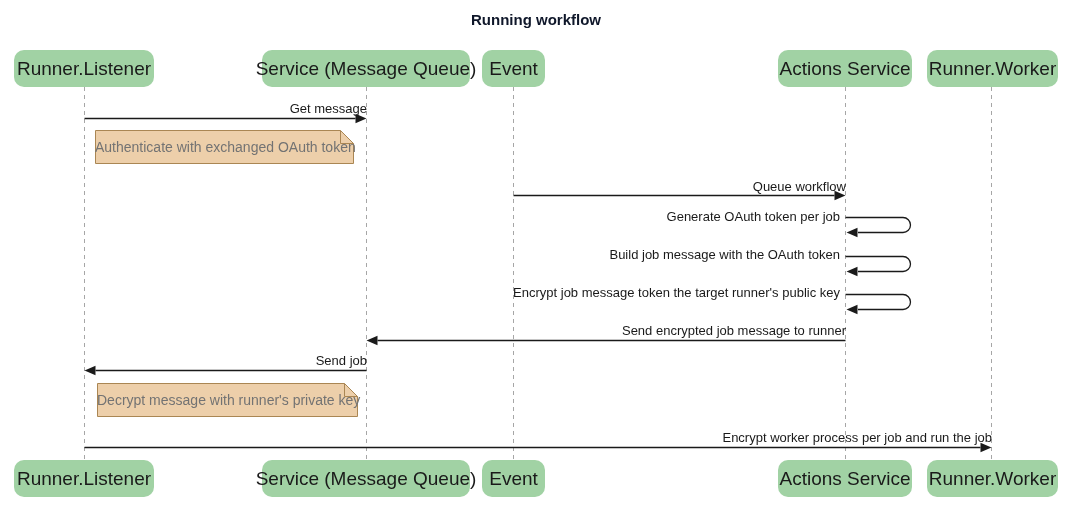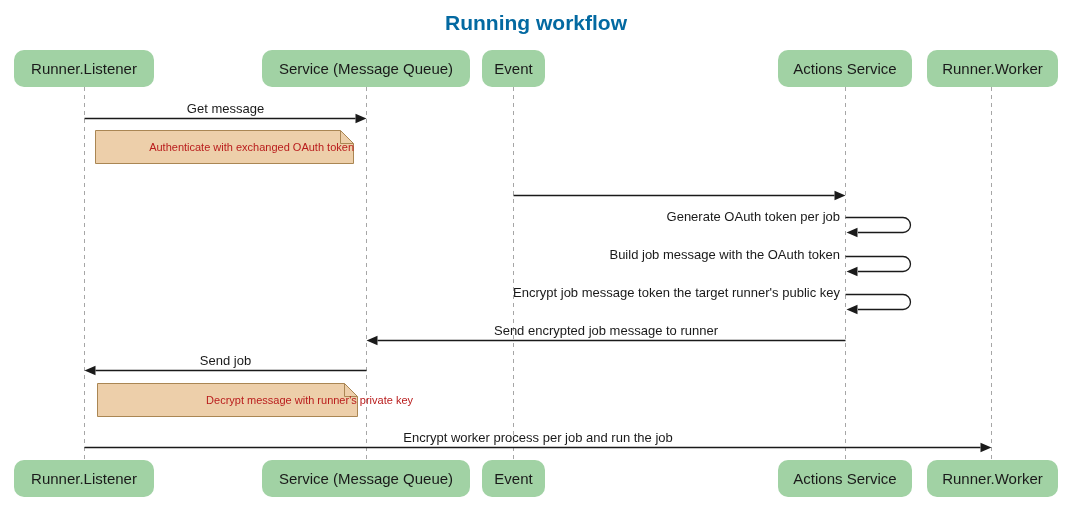--- a/index.html
+++ b/index.html
@@ -18,51 +18,51 @@
     width: 1072px;
     height: 523px;
     background: var(--background);
     overflow: hidden;
   }
   .layer { position: absolute; left: 0; top: 0; }
   .title {
     position: absolute;
     left: 0; top: 11px; width: 1072px;
     text-align: center;
-    font-size: 21px;
+    font-size: 15px;
     font-weight: bold;
-    color: #0369a1;
+    color: #0f172a;
   }
   .pbox {
     position: absolute;
     height: 37px;
     background: var(--participant-fill);
     border-radius: 10px;
     display: flex;
     align-items: center;
     justify-content: center;
-    font-size: 15px;
+    font-size: 19px;
     color: #1a1a1a;
     white-space: nowrap;
   }
   .msg {
     position: absolute;
     font-size: 13px;
     line-height: 16px;
-    text-align: center;
+    text-align: right;
     color: #1a1a1a;
     white-space: nowrap;
   }
   .msg.right { text-align: right; }
   .notetext {
     position: absolute;
-    font-size: 11px;
+    font-size: 14px;
     line-height: 16px;
-    text-align: right;
-    color: #b91c1c;
+    text-align: left;
+    color: #737373;
     white-space: nowrap;
   }
   .lifeline { stroke: var(--lifeline); stroke-width: 1; stroke-dasharray: 4 4; }
   .wire { stroke: var(--line); stroke-width: 1.3; fill: none; }
   .head { fill: var(--line); stroke: none; }
   .noteshape { fill: var(--note-fill); stroke: var(--note-border); stroke-width: 1; }
   .notefold { fill: none; stroke: var(--note-border); stroke-width: 1; }
 </style>
 </head>
 <body>
@@ -128,23 +128,24 @@
   <div class="pbox" style="left:778px; top:50px; width:134px;">Actions Service</div>
   <div class="pbox" style="left:927px; top:50px; width:131px;">Runner.Worker</div>
 
   <div class="pbox" style="left:14px;  top:460px; width:140px;">Runner.Listener</div>
   <div class="pbox" style="left:262px; top:460px; width:208px;">Service (Message Queue)</div>
   <div class="pbox" style="left:482px; top:460px; width:63px;">Event</div>
   <div class="pbox" style="left:778px; top:460px; width:134px;">Actions Service</div>
   <div class="pbox" style="left:927px; top:460px; width:131px;">Runner.Worker</div>
 
   <div class="msg" style="left:84px;  top:101px; width:283px;">Get message</div>
+  <div class="msg" style="left:513px; top:179px; width:333px;">Queue workflow</div>
   <div class="msg right" style="left:440px; top:209px; width:400px;">Generate OAuth token per job</div>
   <div class="msg right" style="left:440px; top:247px; width:400px;">Build job message with the OAuth token</div>
   <div class="msg right" style="left:440px; top:285px; width:400px;">Encrypt job message token the target runner's public key</div>
   <div class="msg" style="left:366px; top:323px; width:480px;">Send encrypted job message to runner</div>
   <div class="msg" style="left:84px;  top:353px; width:283px;">Send job</div>
   <div class="msg" style="left:84px;  top:430px; width:908px;">Encrypt worker process per job and run the job</div>
 
   <div class="notetext" style="left:95px; top:139px; width:259px;">Authenticate with exchanged OAuth token</div>
-  <div class="notetext" style="left:97px; top:392px; width:310px;margin-left:6px;">Decrypt message with runner's private key</div>
+  <div class="notetext" style="left:97px; top:392px; width:310px;">Decrypt message with runner's private key</div>
 
 </div>
 
 </body></html>

